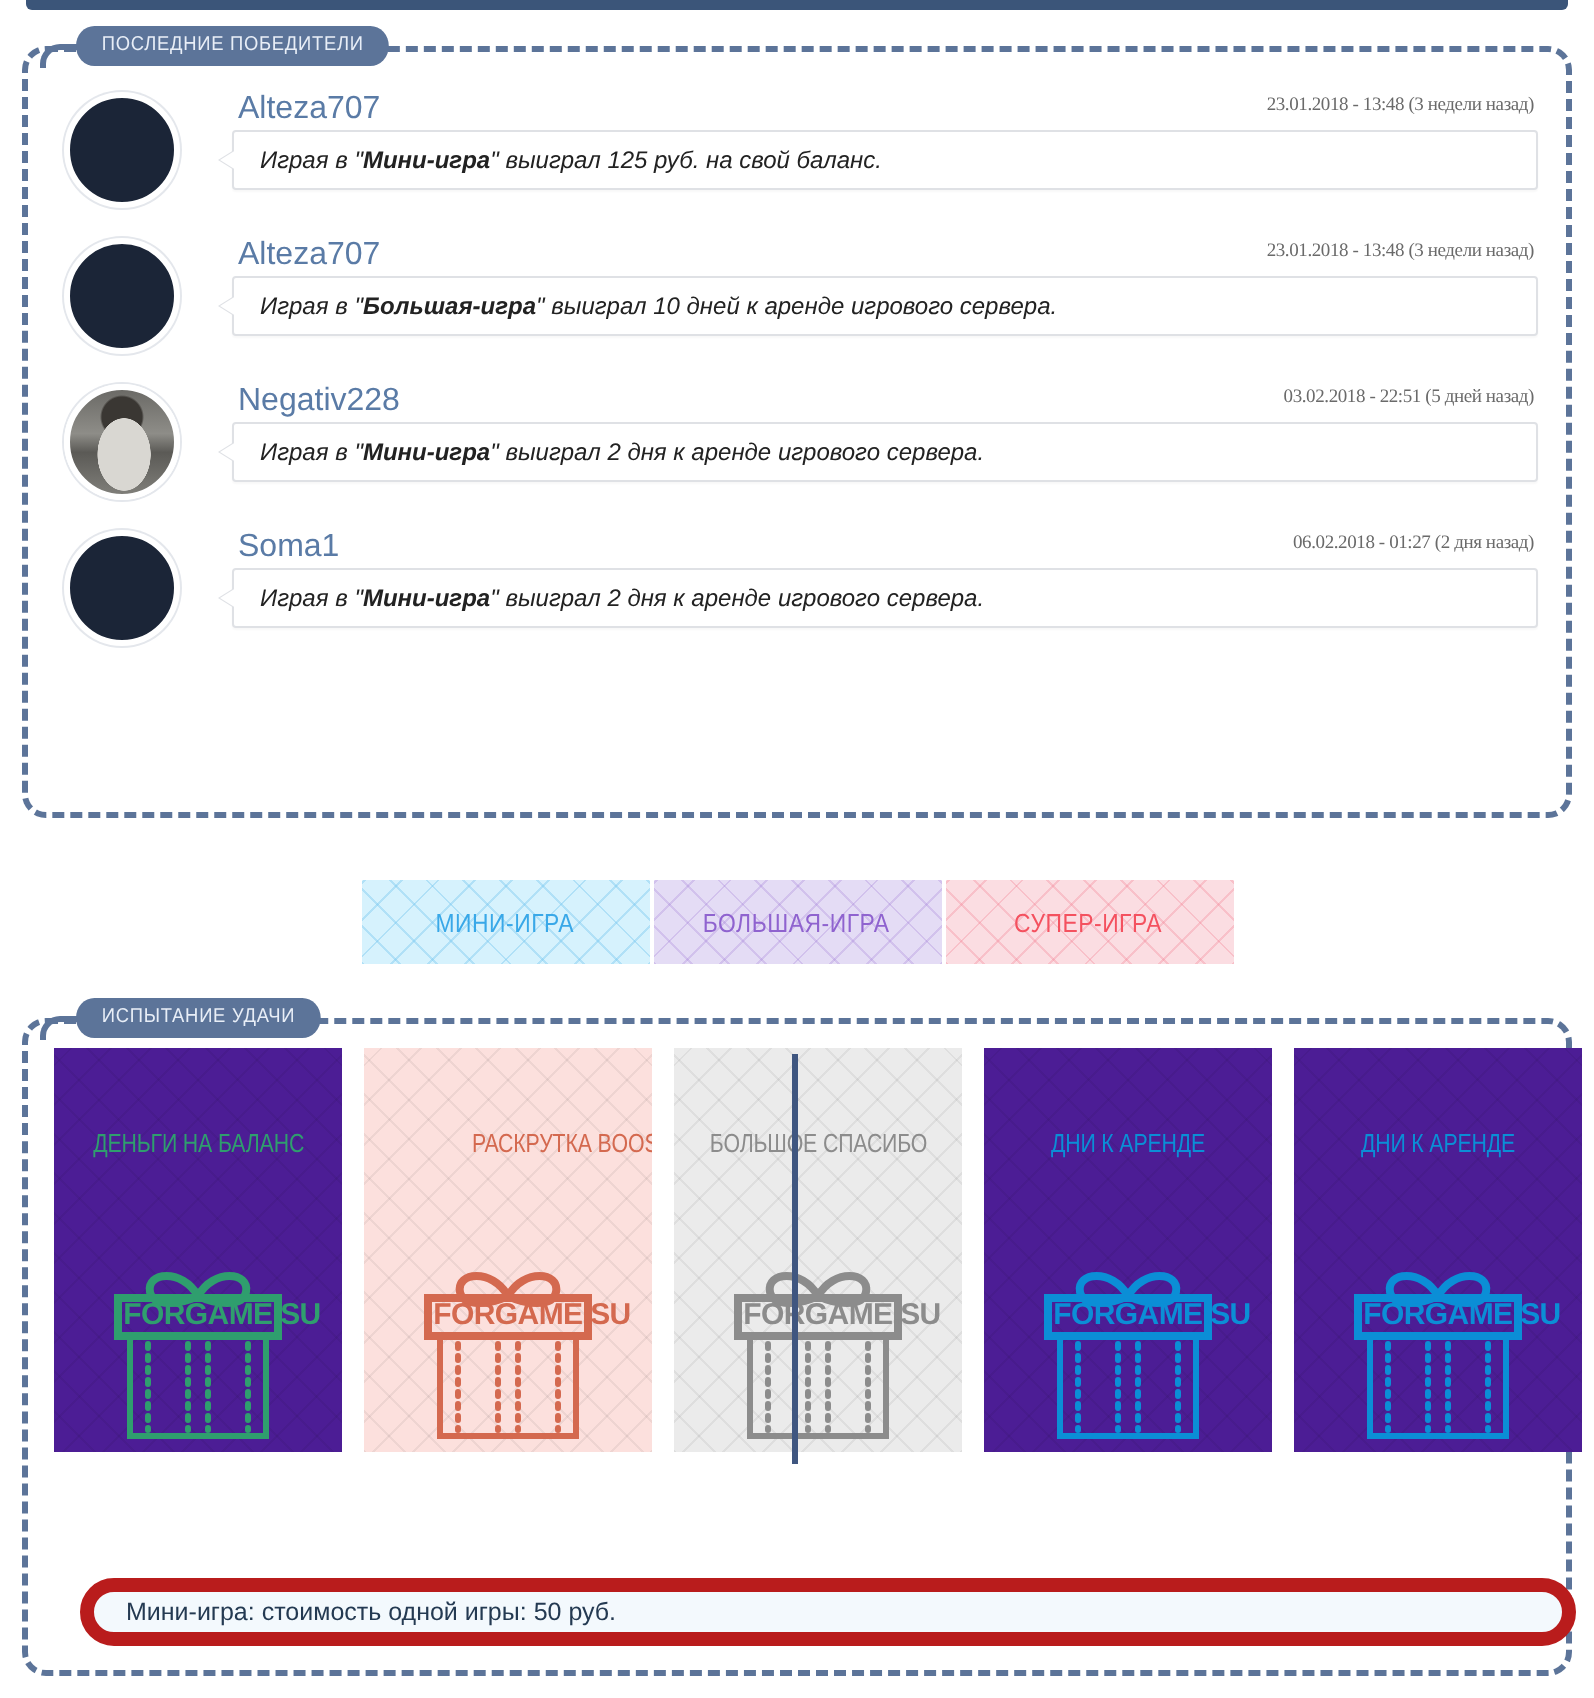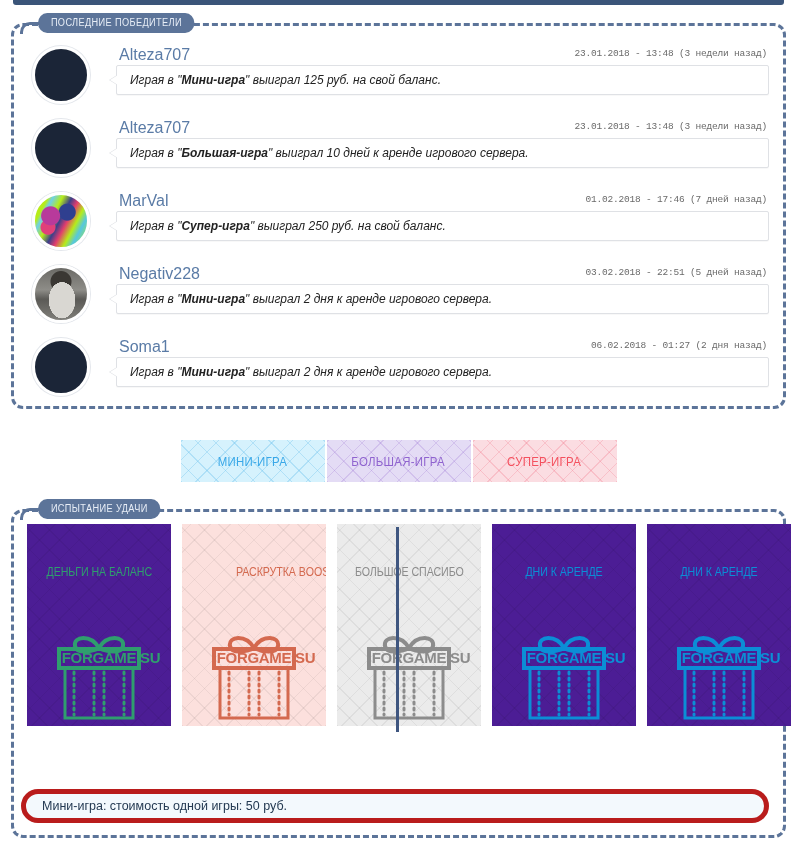--- a/index.html
+++ b/index.html
@@ -75,21 +75,21 @@
       linear-gradient(180deg,#6b6a66 0%, #8e8d88 42%, #5b5a56 60%, #7f7e79 100%);
   }
   .winner-name {
     position:absolute; left:99px; top:8px;
     color:#5a7ba6; font-size:16px;
     font-family:"Liberation Sans","DejaVu Sans",sans-serif;
   }
   .winner-date {
     position:absolute; right:10px; top:10px;
     color:#6a6a6a; font-size:9.5px;
-    font-family:Liberation Mono, monospace;
+    font-family:Liberation Serif, serif;
     letter-spacing:-.2px;
   }
   .bubble {
     position:absolute; left:96px; right:8px; top:27px; height:30px;
     border:1px solid #dfe1e5;
     background:#fff;
     border-radius:2px;
     box-shadow:0 1px 1px rgba(0,0,0,.03);
   }
   .bubble:before {
@@ -186,22 +186,22 @@
 
   
   .cursor-line {
     position:absolute; z-index:9;
     left:396px; top:527px; width:3px; height:205px;
     background:#3f5680;
   }
 
   
   .info-bar {
-    position:absolute; left:7px; bottom:12px; width:748px; height:34px;
-    border:5px solid #b91c1c; border-radius:17px;
+    position:absolute; left:26px; bottom:12px; width:748px; height:34px;
+    border:7px solid #b91c1c; border-radius:17px;
     background:#f3f9fd;
     display:flex; align-items:center;
   }
   .info-text {
     padding-left:16px; font-size:12.5px; color:#243a52;
     font-family:"Liberation Sans","DejaVu Sans",sans-serif;
   }
 </style>
 </head>
 <body>
@@ -224,28 +224,20 @@
         </div>
         <div class="winner-row">
           <div class="avatar av-dark"></div>
           <div class="winner-name">Alteza707</div>
           <div class="winner-date">23.01.2018 - 13:48 (3 недели назад)</div>
           <div class="bubble">
             <div class="bubble-text"><span>Играя в "</span><b>Большая-игра</b><span>" выиграл 10 дней к аренде игрового сервера.</span></div>
           </div>
         </div>
         <div class="winner-row">
-          <div class="avatar av-graffiti"></div>
-          <div class="winner-name">MarVal</div>
-          <div class="winner-date">01.02.2018 - 17:46 (7 дней назад)</div>
-          <div class="bubble">
-            <div class="bubble-text"><span>Играя в "</span><b>Супер-игра</b><span>" выиграл 250 руб. на свой баланс.</span></div>
-          </div>
-        </div>
-        <div class="winner-row">
           <div class="avatar av-photo"></div>
           <div class="winner-name">Negativ228</div>
           <div class="winner-date">03.02.2018 - 22:51 (5 дней назад)</div>
           <div class="bubble">
             <div class="bubble-text"><span>Играя в "</span><b>Мини-игра</b><span>" выиграл 2 дня к аренде игрового сервера.</span></div>
           </div>
         </div>
         <div class="winner-row">
           <div class="avatar av-dark"></div>
           <div class="winner-name">Soma1</div>

